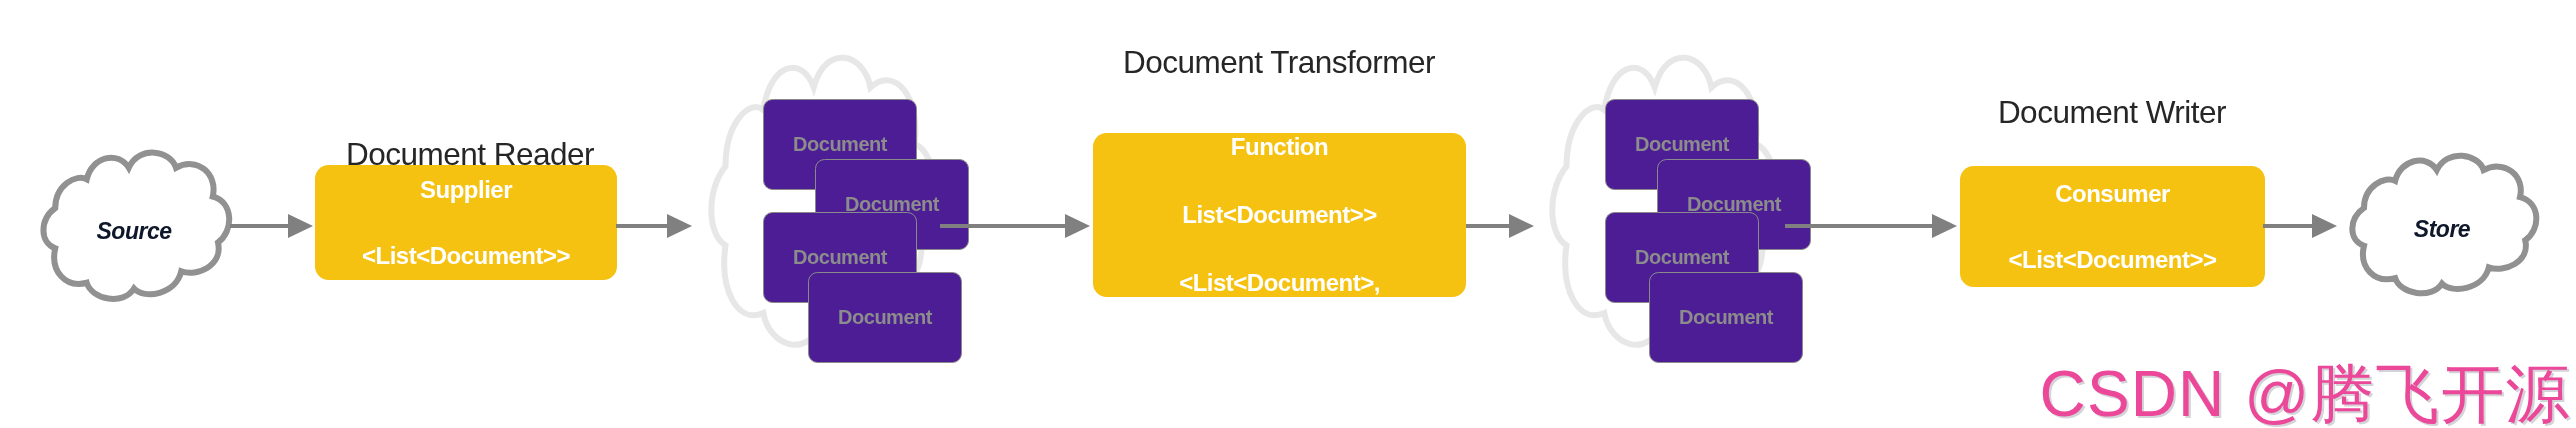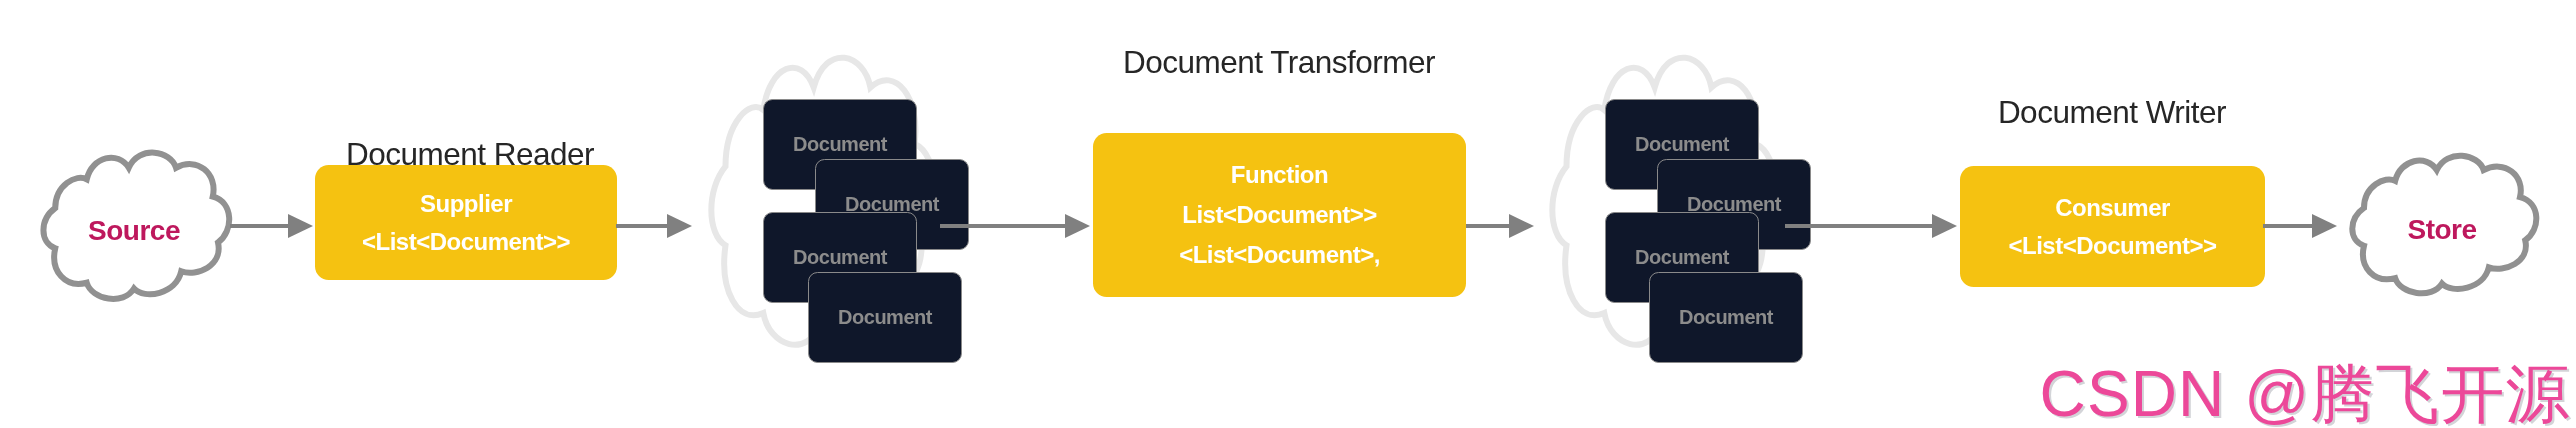--- a/index.html
+++ b/index.html
@@ -9,49 +9,50 @@
     background:#ffffff;
     overflow:hidden;
     font-family:"Liberation Sans","DejaVu Sans",sans-serif;
   }
   
   .cloud{position:absolute;}
   .cloud svg{display:block;width:100%;height:100%;}
   .cloud-label{
     position:absolute;inset:0;
     display:flex;align-items:center;justify-content:center;
-    font-size:28px;font-weight:bold;color:#be185d;letter-spacing:-0.5px;
+    font-size:23px;font-weight:bold;color:#0f172a;letter-spacing:-0.5px;font-style:italic;
   }
   
   .stage-title{
     position:absolute;width:336px;height:34px;
     display:flex;align-items:center;justify-content:center;
     font-size:31.5px;font-weight:400;color:#262626;letter-spacing:-0.5px;
     white-space:nowrap;
   }
   
   .ybox{
     position:absolute;background:#f5c211;border-radius:13.7px;
     display:flex;flex-direction:column;align-items:center;justify-content:center;
     color:#ffffff;font-weight:bold;font-size:24px;letter-spacing:-0.5px;
     text-align:center;
+    gap:28px;
   }
   .ybox .bline{line-height:38px;white-space:nowrap;}
   .ybox.three .bline{line-height:40px;}
   
   .arrow-line{position:absolute;height:4.2px;background:#808080;}
   .arrow-head{
     position:absolute;width:0;height:0;
     border-top:12px solid transparent;border-bottom:12px solid transparent;
     border-left:25px solid #808080;
   }
   
   .doc-card{
     position:absolute;width:152px;height:89px;
-    background:#0f172a;border:1.6px solid #8a8a8a;border-radius:9.5px;
+    background:#4c1d95;border:1.6px solid #8a8a8a;border-radius:9.5px;
     display:flex;align-items:center;justify-content:center;
     font-size:20px;font-weight:bold;color:#8c8c8c;letter-spacing:-0.5px;
   }
   
   .watermark{
     position:absolute;right:5.3px;top:351px;
     font-size:64px;font-weight:400;color:#ec4899;letter-spacing:1.1px;
     text-shadow:2.1px 2.1px 0.5px #d3d4d8;
     white-space:nowrap;
   }

